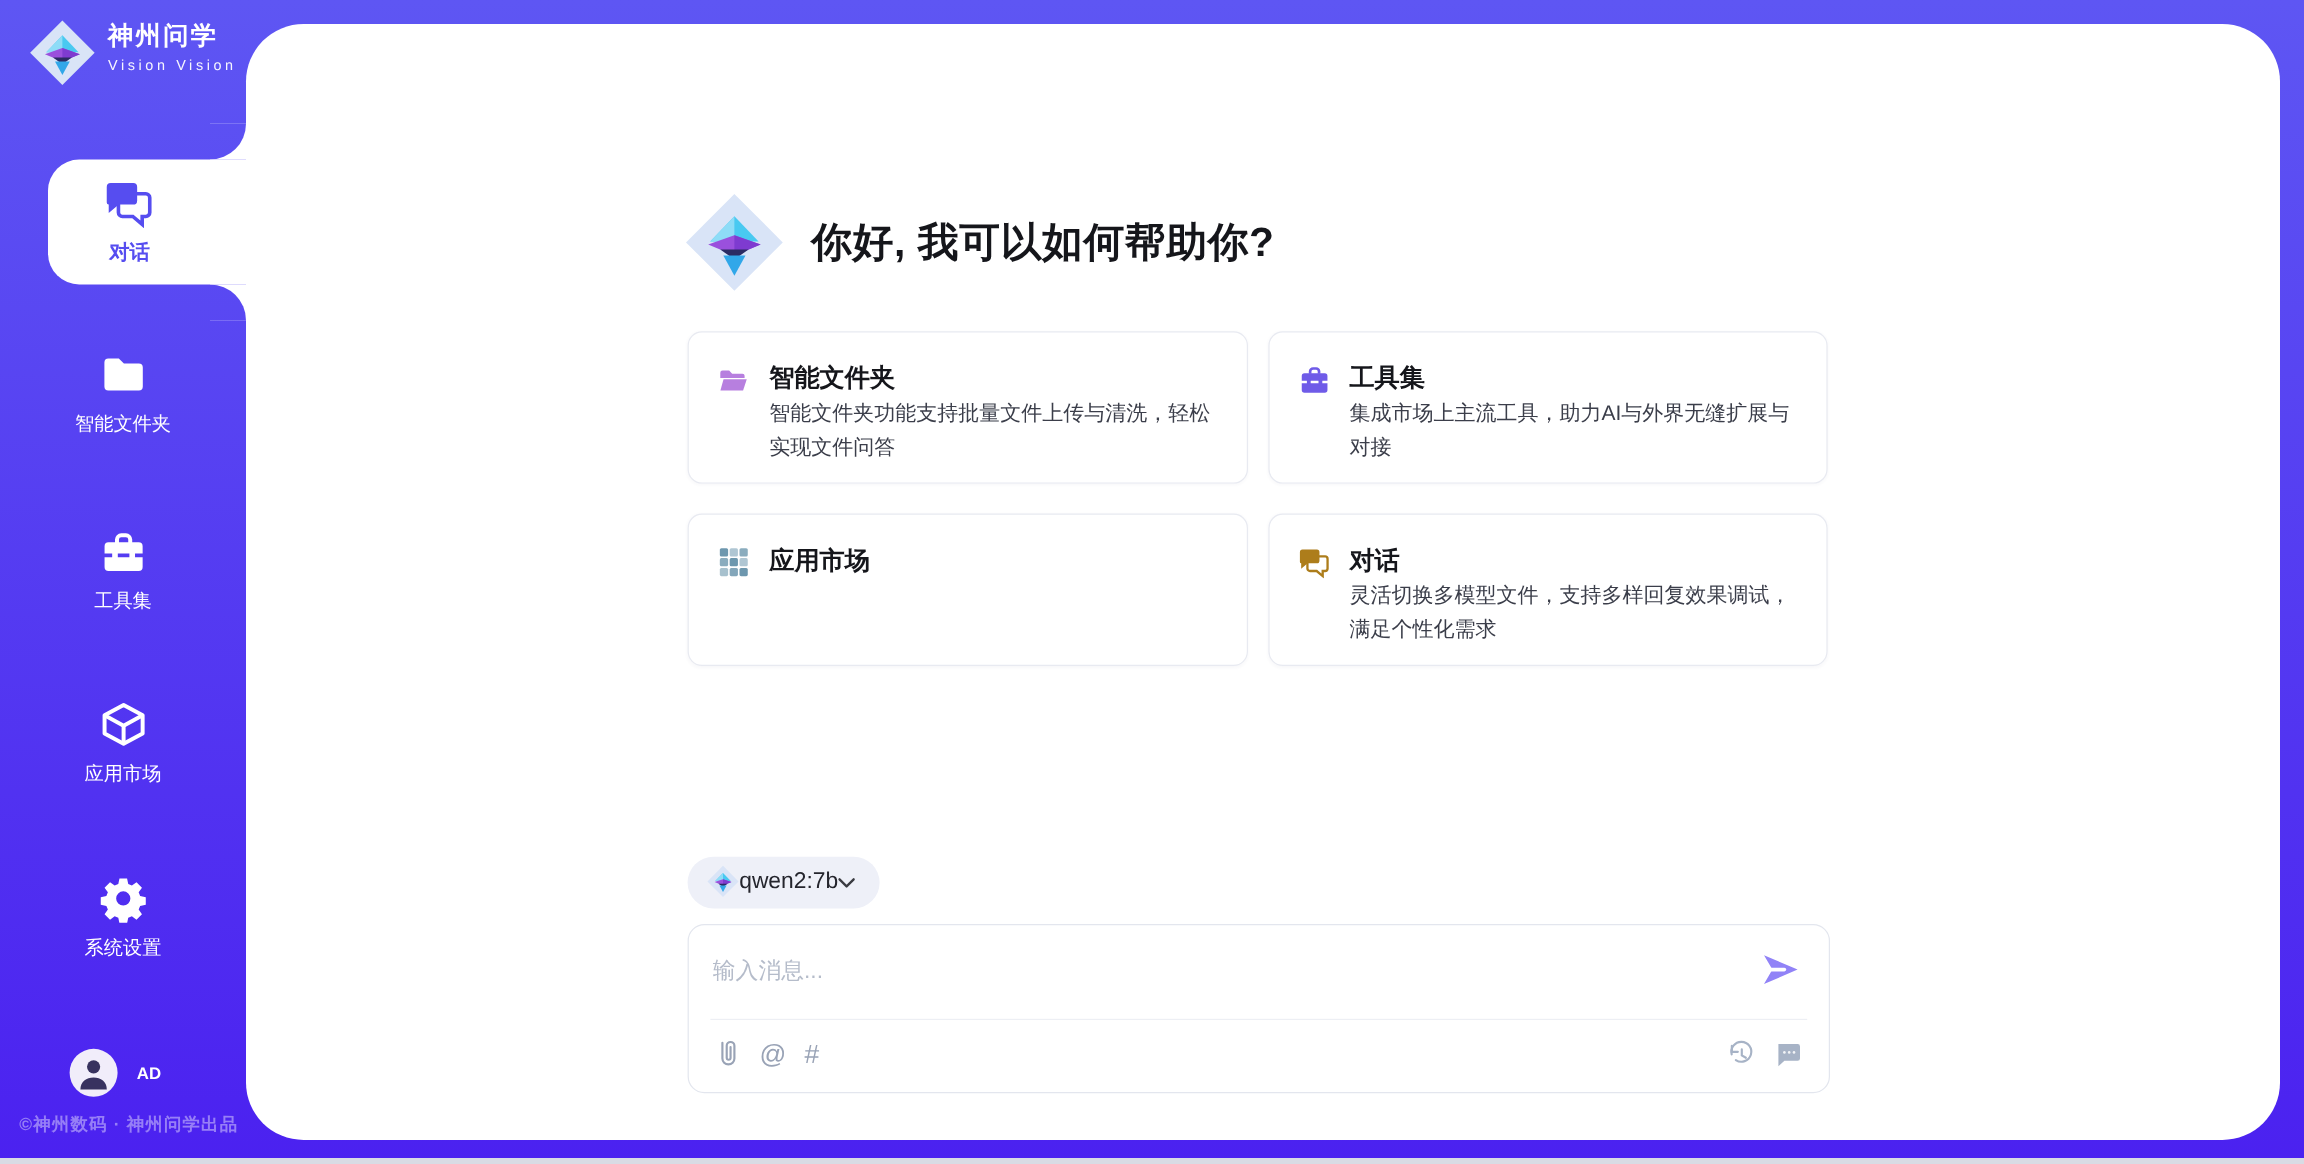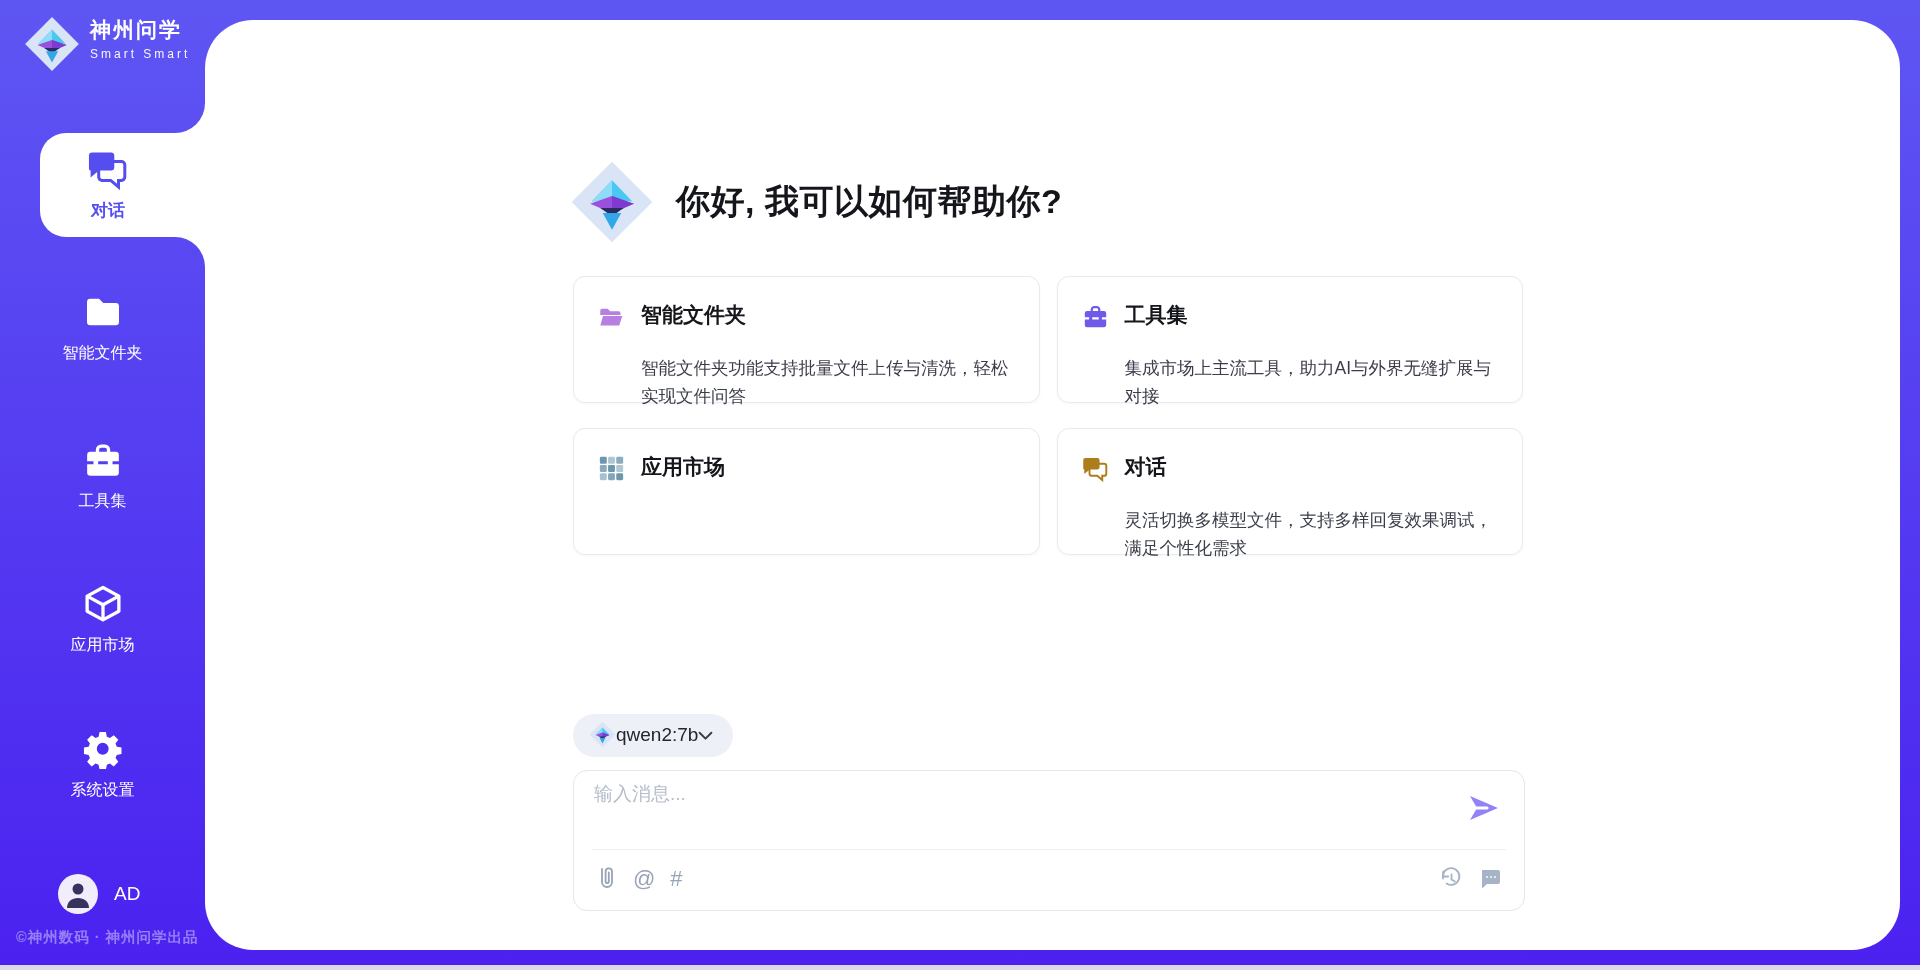--- a/index.html
+++ b/index.html
@@ -33,52 +33,52 @@
   .fillet.bot { top:237px; } .fillet.bot::after { border-top-right-radius:30px; background-position:-175px -237px; }
 
   .nav-item { position:absolute; left:0; width:205px; display:flex; flex-direction:column;
               align-items:center; gap:11px; color:#fff; cursor:pointer; }
   .nav-item .nav-ico { width:40px; height:40px; }
   .nav-item .nav-label { font-size:16px; }
   .nav-folders { top:292px; } .nav-toolbox { top:440px; } .nav-cube { top:584px; } .nav-gear { top:729px; }
 
   .user { position:absolute; left:58px; top:874px; display:flex; align-items:center; gap:16px; color:#fff; cursor:pointer; }
   .avatar { width:40px; height:40px; border-radius:50%; background:#f1edfa; overflow:hidden; }
-  .user-name { font-size:19px; font-weight:400; }
+  .user-name { font-size:14px; font-weight:700; }
   .copyright { position:absolute; left:16px; top:928px; font-size:14.5px; color:rgba(255,255,255,.42); letter-spacing:1px;font-weight:bold; }
 
   
   .greeting { position:absolute; left:570px; top:160px; display:flex; align-items:center; gap:22px; }
   .greeting .logo { width:84px; height:84px; }
   .greeting h1 { font-size:34px; font-weight:700; color:#15161b; letter-spacing:.5px; }
 
   
   .cards { position:absolute; left:573px; top:276px; width:950px;
            display:grid; grid-template-columns:1fr 1fr; column-gap:17px; row-gap:25px; }
   .card { height:127px; background:#fff; border:1px solid #e8eaf1; border-radius:12px;
           padding:24px 26px 0 24px; display:flex; gap:16px; cursor:pointer;
           box-shadow:0 1px 3px rgba(40,40,90,.04); }
   .card .card-ico { width:27px; height:27px; flex:0 0 27px; margin-top:2px; }
   .card-title { font-size:21px; font-weight:700; color:#15161b; }
-  .card-desc { font-size:17.5px; color:#3b3e4a; line-height:1.6; margin-top:25px; }
+  .card-desc { font-size:17.5px; color:#3b3e4a; line-height:1.6; margin-top:1px; }
   .ico-folder { color:#b77fdf; } .ico-toolbox { color:#6f5be8; }
   .ico-grid { color:#6d97ae; } .ico-chat-gold { color:#ad7d1b; }
 
   
   .model-pill { position:absolute; left:573px; top:714px; height:43px; border-radius:22px;
                 background:#eef0f8; display:inline-flex; align-items:center; gap:0;
                 padding:0 20px 2px 16px; cursor:pointer; }
   .model-pill .logo { width:27px; height:27px; }
   .model-name { font-size:19px; color:#24252d; font-weight:500; }
   .chev { width:15px; height:10px; margin-top:3px; }
 
   
   .composer { position:absolute; left:573px; top:770px; width:952px; height:141px;
               background:#fff; border:1px solid #e3e6ee; border-radius:14px; }
-  .composer textarea { position:absolute; left:20px; top:10px; width:850px; height:58px;
+  .composer textarea { position:absolute; left:20px; top:25px; width:850px; height:58px;
               border:none; outline:none; resize:none; font-family:"Liberation Sans",sans-serif;
               font-size:19px; color:#3a3d48; background:transparent; }
   .composer textarea::placeholder { color:#b5bcca; }
   .send-btn { position:absolute; right:23px; top:21px; width:34px; height:32px; border:none;
               background:transparent; cursor:pointer; padding:0; }
   .composer .divider { position:absolute; left:18px; right:18px; top:78px; height:1px; background:#edeff4; }
   .tools-left { position:absolute; left:20px; top:93px; display:flex; align-items:center; gap:15px; color:#99a3b6; }
   .tools-right { position:absolute; right:22px; top:93px; display:flex; align-items:center; gap:15px; color:#a7b3c6; }
   .glyph-btn { font-size:22px; line-height:30px; color:#99a3b6; cursor:pointer; background:none; border:none;
                font-family:"Liberation Sans",sans-serif; padding:0; }
@@ -144,21 +144,21 @@
 <div class="screen">
 
   <aside>
 
     <div class="brand">
       <svg class="logo" viewBox="0 0 100 100">
           <use href="#logo-diamond"></use>
         </svg>
       <div>
         <div class="brand-cn">神州问学</div>
-        <div class="brand-en">Smart Smart</div>
+        <div class="brand-en">Vision Vision</div>
       </div>
     </div>
 
     <div class="fillet top"></div>
     <div class="fillet bot"></div>
 
     <div class="tab-active">
       <svg class="nav-ico" viewBox="0 0 28 28">
           <use href="#ic-chat"></use>
         </svg>

